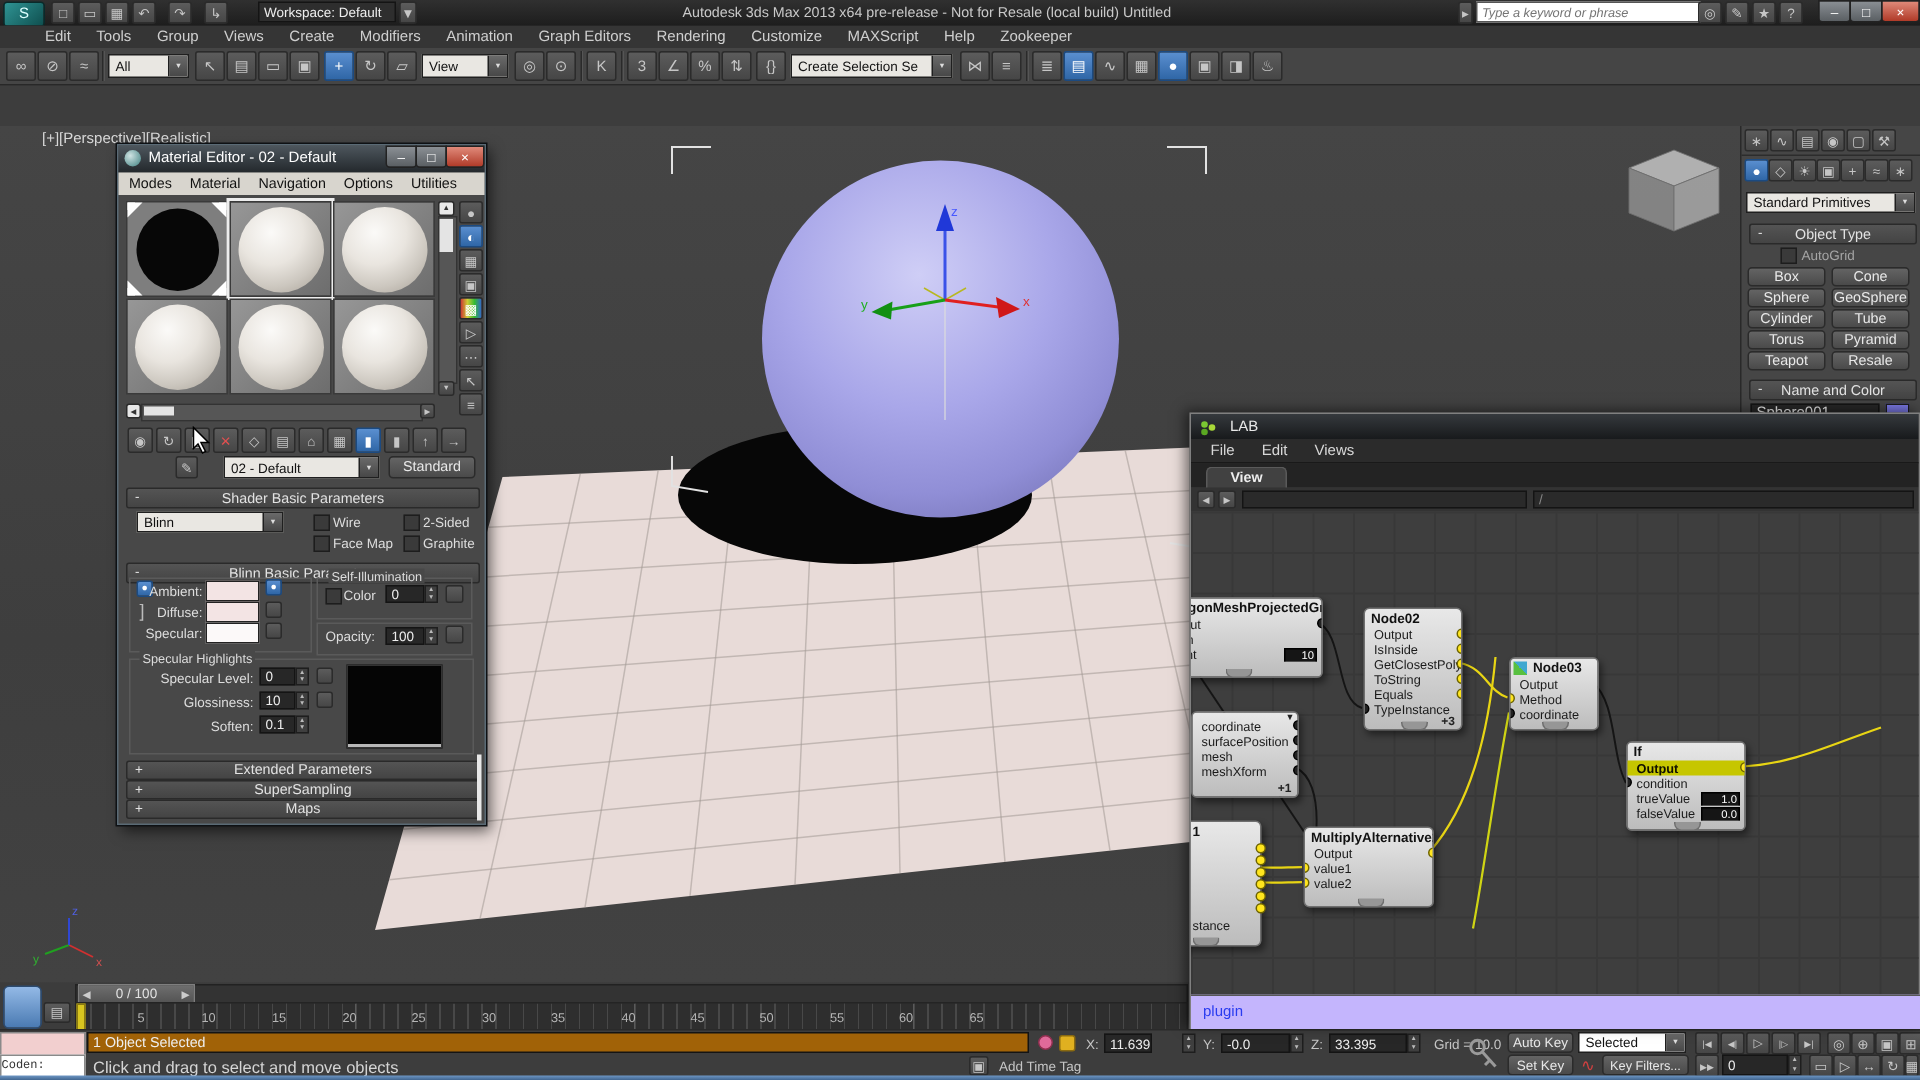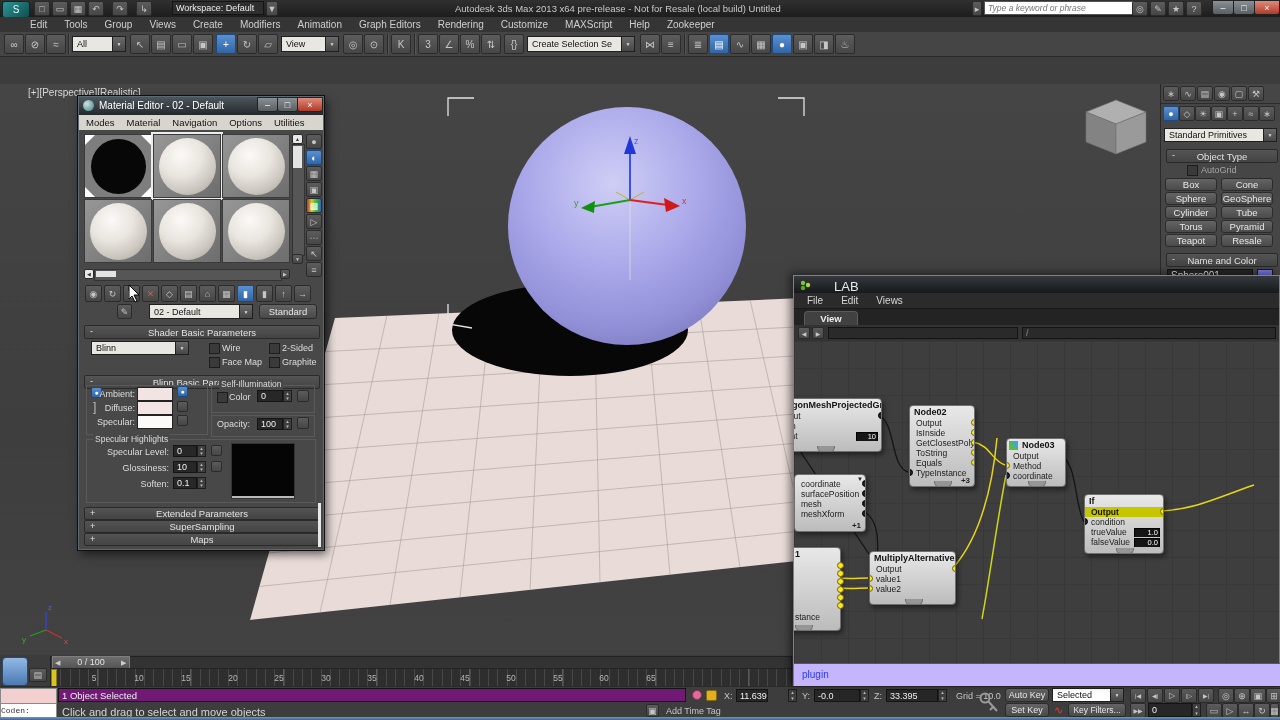--- a/index.html
+++ b/index.html
@@ -291,21 +291,21 @@
       <span class="tick" style="left:450px;top:4px">50</span>
       <span class="tick" style="left:497px;top:4px">55</span>
       <span class="tick" style="left:543px;top:4px">60</span>
       <span class="tick" style="left:590px;top:4px">65</span>
     </div>
   </div>
 
   <div class="a" style="left:0;top:686px;width:1280px;height:32px;background:#3d3d3d;border-top:1px solid #2a2a2a;z-index:3">
     <div class="a" style="left:0;top:1px;width:55px;height:15px;background:#f2cfcf;border:1px solid #8a8a8a"></div>
     <div class="a" style="left:0;top:16px;width:55px;height:15px;background:#ffffff;border:1px solid #8a8a8a;color:#333;font-family:'Liberation Mono',monospace;font-size:8px;line-height:14px;overflow:hidden">Coden: Unabl</div>
-    <div class="df" style="left:58px;top:1px;width:628px;height:14px;background:#701a75;font-size:9.5px">1 Object Selected</div>
+    <div class="df" style="left:58px;top:1px;width:628px;height:14px;background:#a16207;font-size:9.5px">1 Object Selected</div>
     <span class="t" style="left:62px;top:19px;color:#d5d5d5;font-size:11px">Click and drag to select and move objects</span>
     <span class="ib sm" style="left:646px;top:17px;width:13px;height:13px">▣</span>
     <span class="t" style="left:666px;top:19px;color:#c5c5c5;font-size:9px">Add Time Tag</span>
     <span class="a" style="left:692px;top:3px;width:8px;height:8px;border-radius:50%;background:#e06a9a;border:1px solid #903050"></span>
     <span class="a" style="left:706px;top:3px;width:9px;height:9px;border-radius:2px;background:#e0b020;border:1px solid #8a6a10"></span>
     <span class="t" style="left:724px;top:4px;color:#c5c5c5;font-size:9px">X:</span>
     <div class="df" style="left:736px;top:2px;width:32px;height:13px">11.639</div>
     <span class="spn" style="left:788px;top:2px;height:13px"></span>
     <span class="t" style="left:802px;top:4px;color:#c5c5c5;font-size:9px">Y:</span>
     <div class="df" style="left:814px;top:2px;width:46px;height:13px">-0.0</div>
@@ -506,21 +506,21 @@
     <span class="a" style="left:239px;top:406px;width:3px;height:44px;background:#e8e8e8"></span>
   </div>
 
   <div class="a" style="left:793px;top:275px;width:487px;height:411px;background:#3e3e3e;border:1px solid #808080;box-shadow:-3px -2px 8px rgba(0,0,0,.5);z-index:30;box-sizing:border-box">
     <div class="a" style="left:0;top:0;width:485px;height:17px;background:linear-gradient(#35393d,#17191b)">
       <svg class="a" style="left:5px;top:3px" width="13" height="12">
         <circle cx="4" cy="4" r="2.2" fill="#7ac832"></circle>
           <circle cx="9" cy="6" r="2.2" fill="#a8d838"></circle>
           <circle cx="4" cy="9" r="2.2" fill="#5aa822"></circle>
       </svg>
-      <span class="t" style="left:40px;top:3px;color:#e8e8e8;font-size:13px">LAB</span>
+      <span class="t" style="left:26px;top:3px;color:#e8e8e8;font-size:10px">LAB</span>
     </div>
     <div class="a" style="left:0;top:17px;width:485px;height:16px;background:#2b2b2b;border-bottom:1px solid #191919;display:flex;gap:18px;align-items:center;padding-left:13px;box-sizing:border-box;color:#d8d8d8;font-size:10px">
       <span>File</span>
       <span>Edit</span>
       <span>Views</span>
     </div>
     <div class="a" style="left:0;top:33px;width:485px;height:16px;background:#232323">
       <div class="a" style="left:10px;top:2px;width:52px;height:14px;background:#414141;border:1px solid #5a5a5a;border-bottom:none;border-radius:4px 4px 0 0;color:#eee;font-size:9.5px;font-weight:bold;text-align:center;line-height:14px">View</div>
     </div>
     <div class="a" style="left:0;top:49px;width:485px;height:16px;background:#333">

